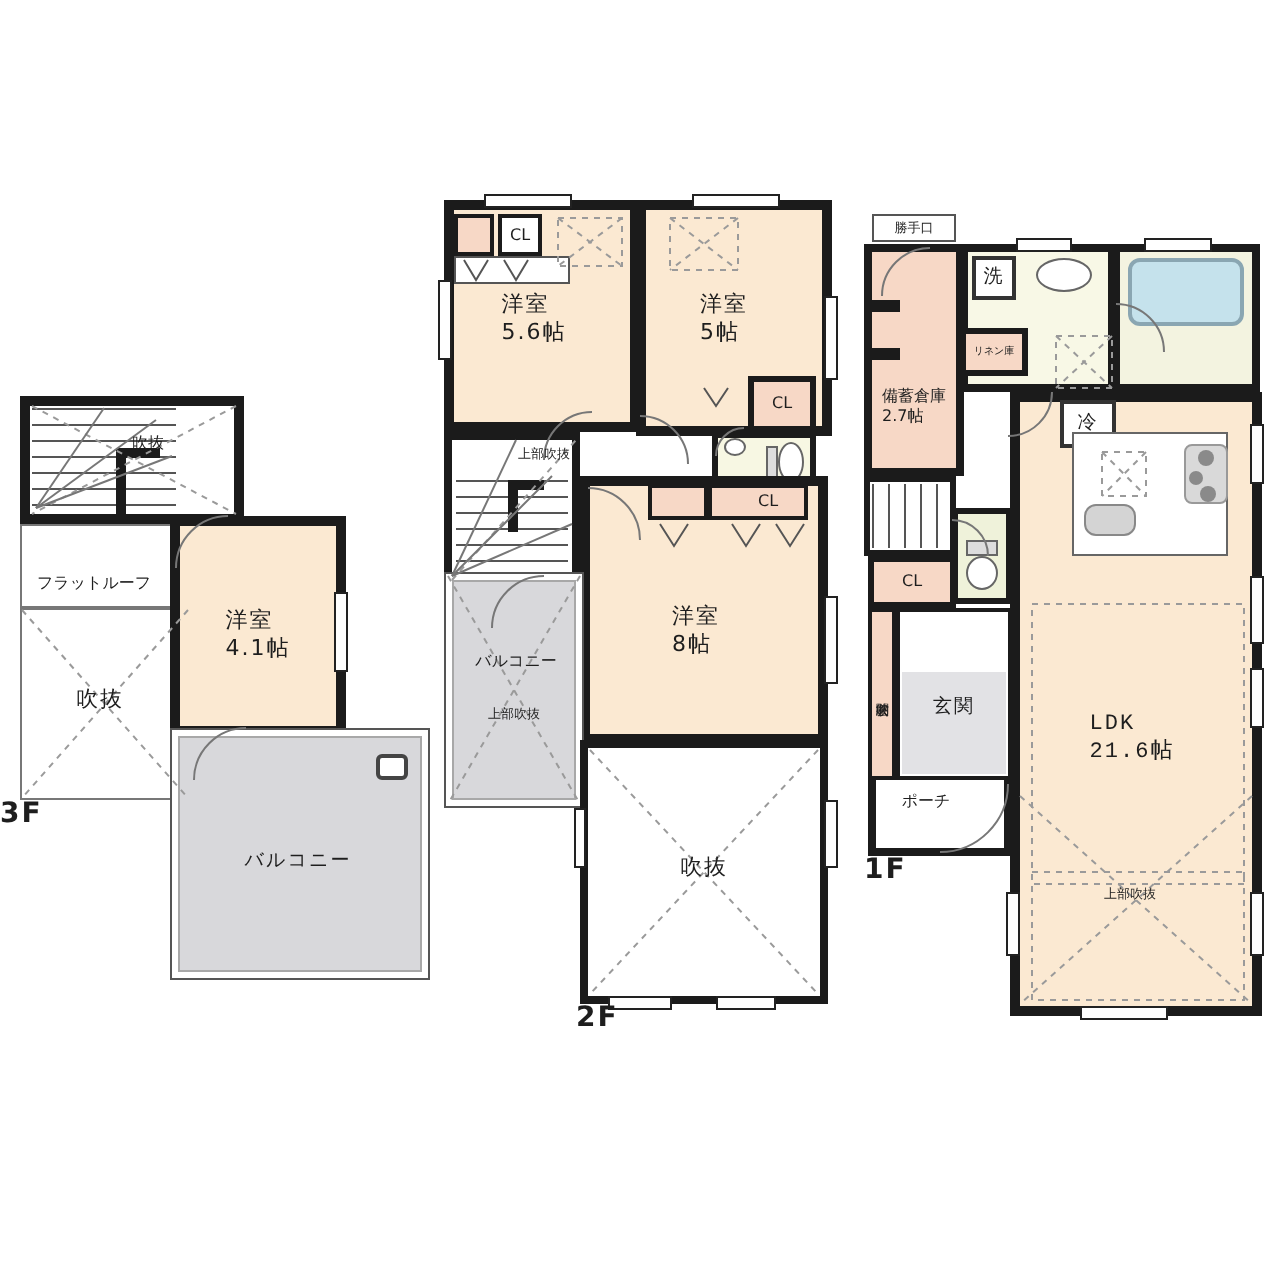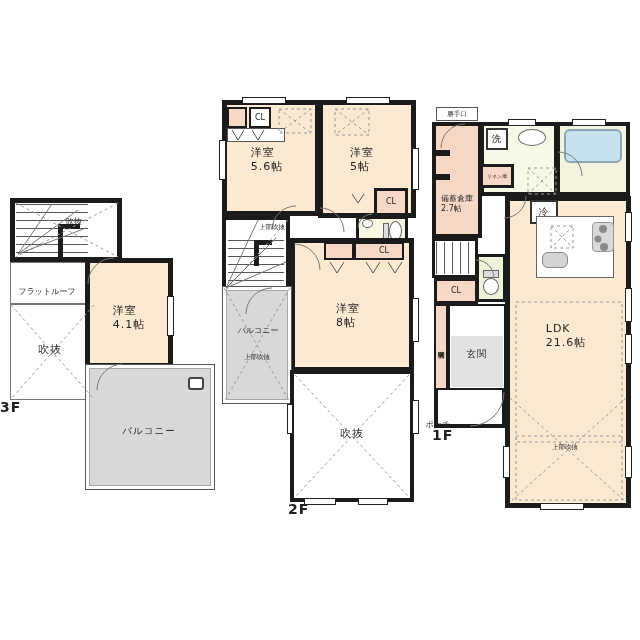--- a/index.html
+++ b/index.html
@@ -225,21 +225,21 @@
   <div class="label md" style="left:497px;top:139px;"><span>洗</span></div>
   <div class="label sm" style="left:457px;top:204px;">
       <div>備蓄倉庫</div>
       <div>2.7帖</div>
     </div>
   <div class="label xxs" style="left:497px;top:176px;"><span>リネン庫</span></div>
   <div class="label md" style="left:544px;top:212px;"><span>冷</span></div>
   <div class="label sm" style="left:456px;top:291px;"><span>CL</span></div>
   <div class="label xs vtext" style="left:441px;top:346px;"><span>玄関収納</span></div>
   <div class="label md" style="left:477px;top:354px;"><span>玄関</span></div>
-  <div class="label sm" style="left:438px;top:401px;margin-top:24px;"><span>ポーチ</span></div>
-  <div class="label" style="left:566px;top:336px;">
+  <div class="label sm" style="left:463px;top:401px;"><span>ポーチ</span></div>
+  <div class="label" style="left:566px;top:370px;font-family:Liberation Mono, monospace;">
       <div>LDK</div>
       <div>21.6帖</div>
     </div>
   <div class="label xs" style="left:565px;top:447px;"><span>上部吹抜</span></div>
   <div class="floor-label" style="left:432px;top:435px;"><span>1F</span></div>
 
 </div>
 
 </body></html>

